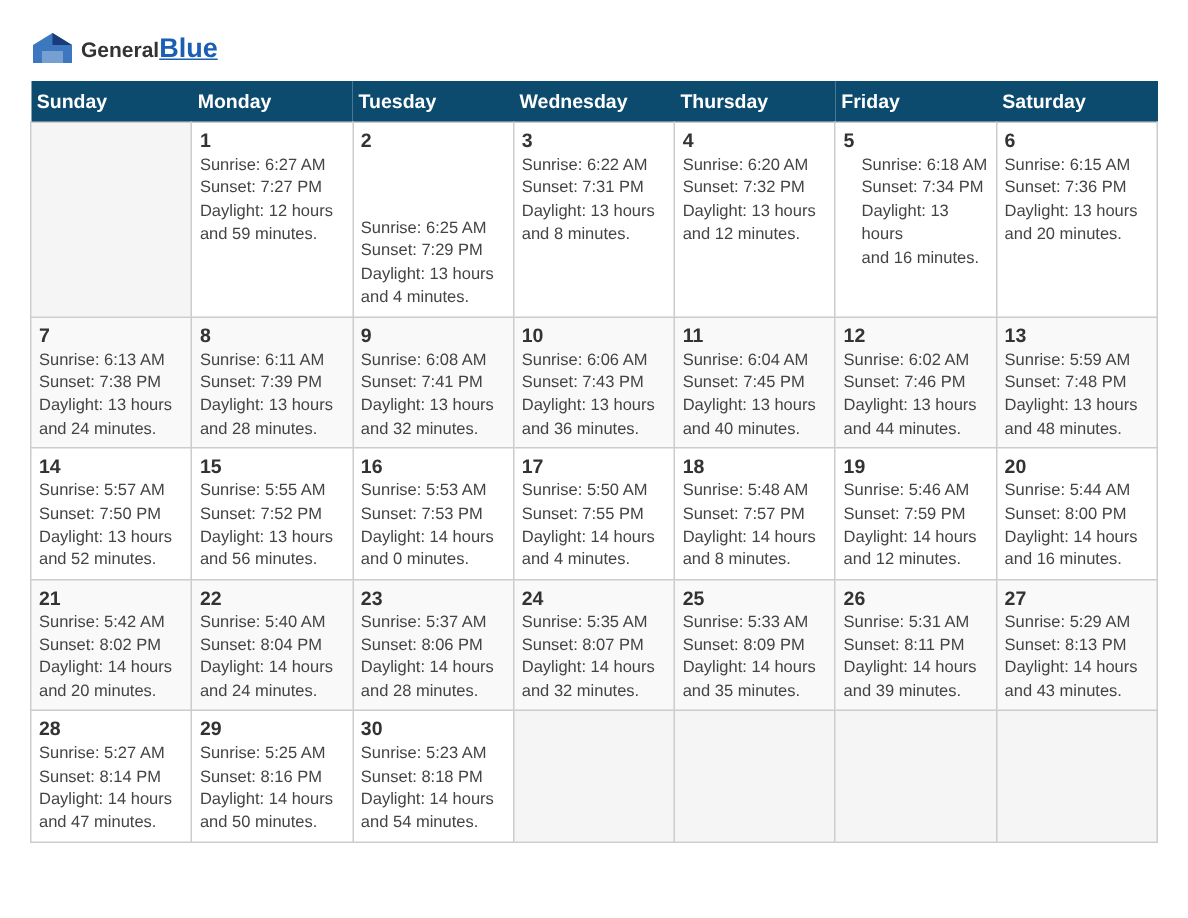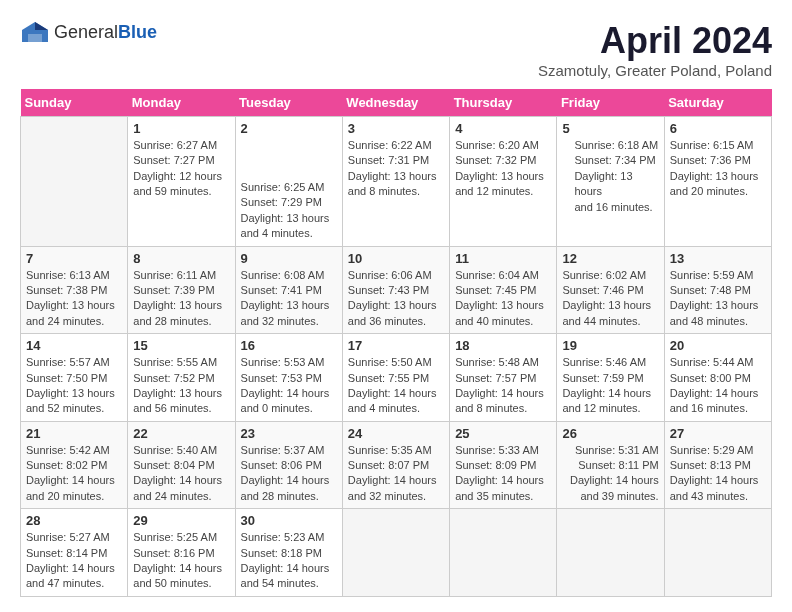--- a/index.html
+++ b/index.html
@@ -15,28 +15,29 @@
       justify-content: space-between;
       align-items: flex-start;
       margin-bottom: 10px;
     }
     .logo {
       display: flex;
       align-items: center;
       gap: 4px;
     }
     .logo-text-general {
-      font-size: 18px;
-      font-weight: normal;
+      font-size: 14px;
+      font-weight: bold;
       color: #333;
     }
     .logo-text-blue {
       font-size: 18px;
       font-weight: bold;
       color: #1a5fb4;
+      text-decoration: underline;
     }
     .logo-icon {
       width: 30px;
       height: 24px;
     }
     .title-area {
       text-align: right;
     }
     .main-title {
       font-size: 36px;
@@ -46,21 +47,21 @@
     .subtitle {
       font-size: 15px;
       color: #555;
     }
     table {
       width: 100%;
       border-collapse: collapse;
       font-size: 11px;
     }
     th {
-      background-color: #ec4899;
+      background-color: #0c4a6e;
       color: #fff;
       padding: 6px 4px;
       text-align: left;
       font-size: 13px;
       font-weight: bold;
     }
     td {
       border: 1px solid #ccc;
       vertical-align: top;
       padding: 4px 5px;
@@ -94,24 +95,20 @@
   <div class="logo">
     <svg class="logo-icon" viewBox="0 0 30 24" xmlns="http://www.w3.org/2000/svg">
       <polygon points="15,2 28,10 28,22 2,22 2,10" fill="#1a5fb4" opacity="0.85"></polygon>
       <polygon points="15,2 28,10 15,10" fill="#1a3a7a"></polygon>
       <rect x="8" y="14" width="14" height="8" fill="#fff" opacity="0.3"></rect>
     </svg>
     <div>
       <span class="logo-text-general">General</span><span class="logo-text-blue">Blue</span>
     </div>
   </div>
-  <div class="title-area">
-    <div class="main-title">April 2024</div>
-    <div class="subtitle">Szamotuly, Greater Poland, Poland</div>
-  </div>
 </div>
 
 <table>
   <thead>
     <tr>
     <th>Sunday</th>
         <th>Monday</th>
         <th>Tuesday</th>
         <th>Wednesday</th>
         <th>Thursday</th>
@@ -298,21 +295,21 @@
         </td>
         <td>
           <span class="day-num">25</span>
           <div class="day-info" style="white-space: pre-line;">Sunrise: 5:33 AM
 Sunset: 8:09 PM
 Daylight: 14 hours
 and 35 minutes.</div>
         </td>
         <td>
           <span class="day-num">26</span>
-          <div class="day-info" style="white-space: pre-line; text-align: right;">Sunrise: 5:31 AM
+          <div class="day-info" style="white-space: pre-line;">Sunrise: 5:31 AM
 Sunset: 8:11 PM
 Daylight: 14 hours
 and 39 minutes.</div>
         </td>
         <td>
           <span class="day-num">27</span>
           <div class="day-info" style="white-space: pre-line;">Sunrise: 5:29 AM
 Sunset: 8:13 PM
 Daylight: 14 hours
 and 43 minutes.</div>

